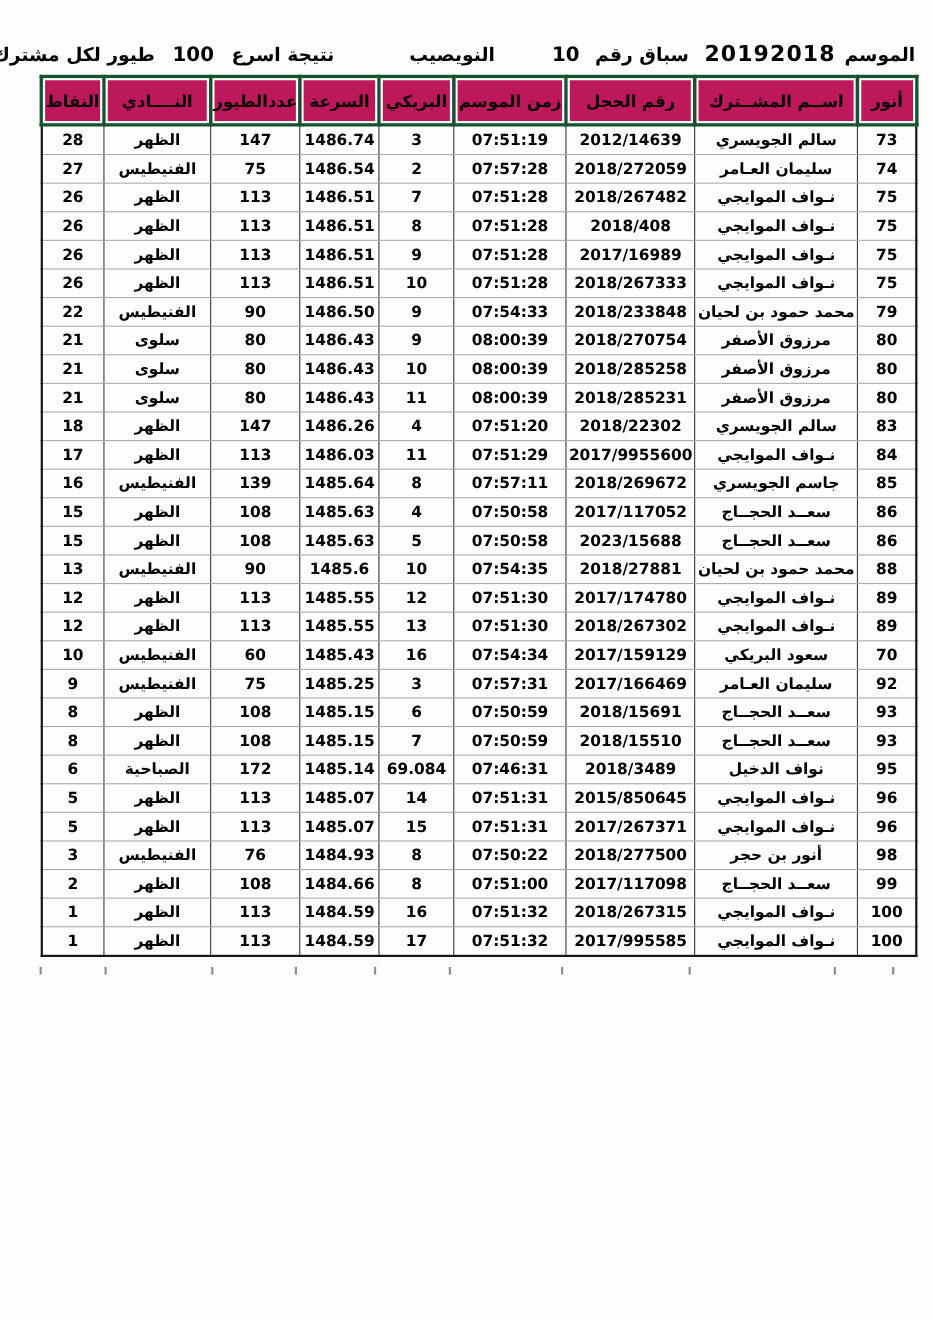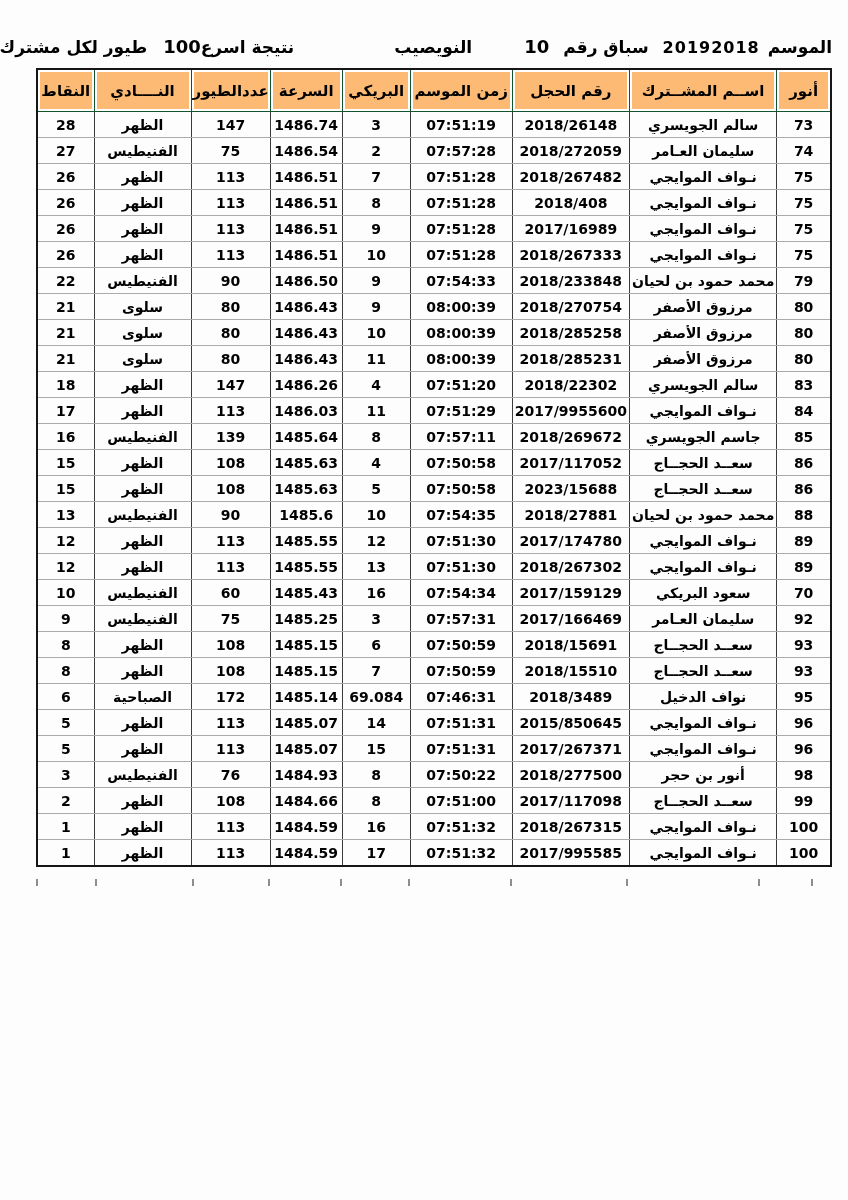--- a/index.html
+++ b/index.html
@@ -13,38 +13,38 @@
   .page{position:relative;width:848px;height:1200px;background:#fdfdfd;}
 
   
   .title-row{
     position:absolute;top:36px;right:16px;left:10px;
     display:flex;flex-direction:row;align-items:baseline;
     font-weight:bold;font-size:17px;white-space:nowrap;
   }
   .title-row .seg{display:inline-block;}
   .t-season{margin-left:8px;}
-  .t-seasonval{font-size:16px;margin-left:14px;letter-spacing:1px;}
+  .t-seasonval{font-size:20px;margin-left:14px;letter-spacing:1px;}
   .t-racelabel{margin-left:14px;}
   .t-racenum{margin-left:52px;font-size:18px;}
-  .t-location{margin-left:100px;}
-  .t-result{text-align:right;}
+  .t-location{margin-left:68px;}
+  .t-result{margin-left:16px;text-align:right;}
   .t-birdcount{margin-left:16px;font-size:18px;}
   .t-perpart{margin-left:14px;}
 
   
   table.results{
     position:absolute;top:68px;left:36px;
     border-collapse:collapse;table-layout:fixed;
     border:2px solid #161616;
   }
   table.results th{
-    background:#fdba74;
+    background:#be185d;
     box-shadow:inset 0 0 0 2px #ffffff;
-    border:1px solid #14532d;
+    border:3px solid #14532d;
     height:41px;
     font-size:15px;font-weight:bold;
     text-align:center;white-space:nowrap;overflow:hidden;
     padding:0 1px;
   }
   table.results td{
     border-left:1px solid #3a3a3a;border-right:1px solid #3a3a3a;
     border-top:1px solid #ababab;border-bottom:1px solid #ababab;
     height:25px;padding:0 2px;
     font-weight:bold;font-size:14px;
@@ -100,21 +100,21 @@
         <th>السرعة</th>
         <th>عددالطيور</th>
         <th>النــــادي</th>
         <th>النقاط</th>
       </tr>
     </thead>
     <tbody>
         <tr>
           <td class="c-rank">73</td>
           <td class="c-name">سالم الجويسري</td>
-          <td class="c-ring">2018/26148</td>
+          <td class="c-ring">2012/14639</td>
           <td class="c-time">07:51:19</td>
           <td class="c-dist">3</td>
           <td class="c-speed">1486.74</td>
           <td class="c-birds">147</td>
           <td class="c-club">الظهر</td>
           <td class="c-points">28</td>
         </tr>
         <tr>
           <td class="c-rank">74</td>
           <td class="c-name">سليمان العـامر</td>

